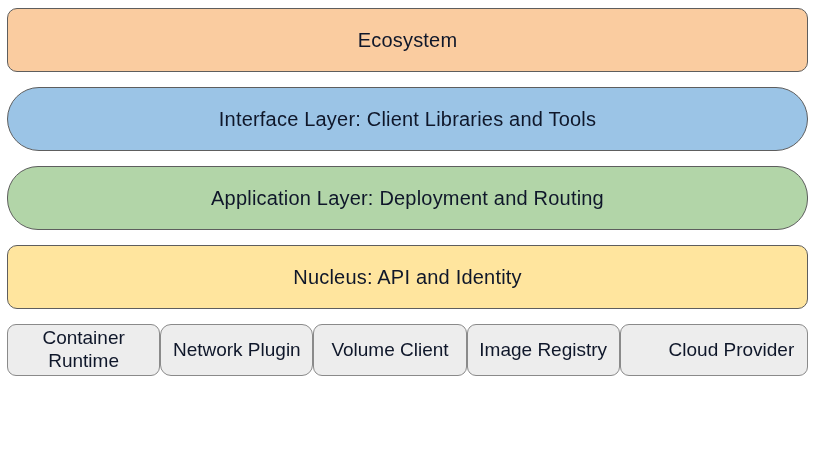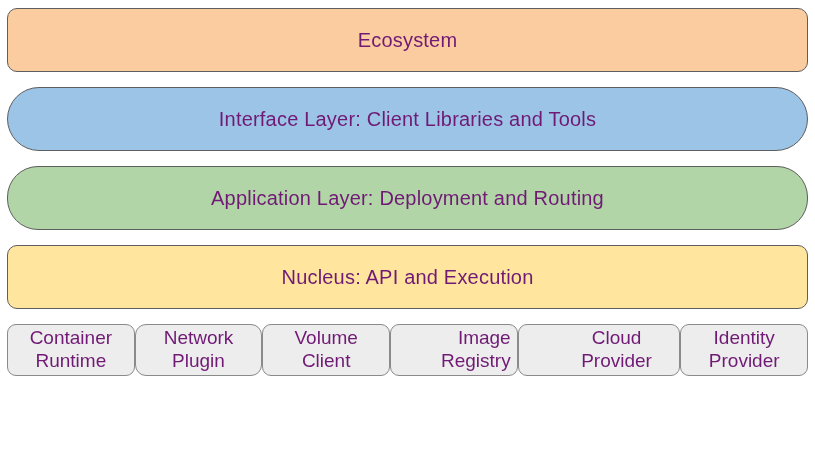--- a/index.html
+++ b/index.html
@@ -7,21 +7,21 @@
     padding: 0;
     background: #ffffff;
   }
   .diagram {
     position: relative;
     width: 815px;
     height: 398px;
     box-sizing: border-box;
     padding: 8px 7px 0 7px;
     font-family: "Liberation Sans", sans-serif;
-    color: #701a75;
+    color: #0f172a;
     overflow: hidden;
   }
   .layer {
     height: 64px;
     margin-bottom: 15px;
     border: 1.5px solid #5e5e5e;
     border-radius: 10px;
     box-sizing: border-box;
     display: flex;
     align-items: center;
@@ -60,37 +60,34 @@
   <div class="layer" style="background-color: rgb(155, 196, 230); border-radius: 32px;">
     <span>Interface Layer: Client Libraries and Tools</span>
   </div>
 
 
   <div class="layer" style="background-color: rgb(178, 213, 168); border-radius: 31px;">
     <span>Application Layer: Deployment and Routing</span>
   </div>
 
   <div class="layer" style="background-color: rgb(255, 229, 158);">
-    <span>Nucleus: API and Execution</span>
+    <span>Nucleus: API and Identity</span>
   </div>
 
   <div class="externals">
     <div class="external" style="background-color: rgb(237, 237, 237);">
       <span>Container Runtime</span>
     </div>
     <div class="external" style="background-color: rgb(237, 237, 237); border-radius: 11px;">
       <span>Network Plugin</span>
     </div>
     <div class="external" style="background-color: rgb(237, 237, 237);">
       <span>Volume Client</span>
     </div>
     <div class="external" style="background-color: rgb(237, 237, 237); text-align: right;">
       <span>Image Registry</span>
     </div>
     <div class="external" style="background-color: rgb(237, 237, 237); padding-left: 41px;">
       <span>Cloud Provider</span>
     </div>
-    <div class="external" style="background-color: rgb(237, 237, 237);">
-      <span>Identity Provider</span>
-    </div>
   </div>
 
 </div>
 
 </body></html>

